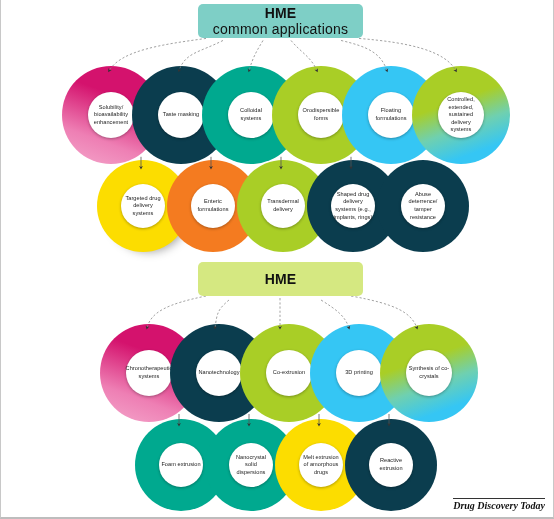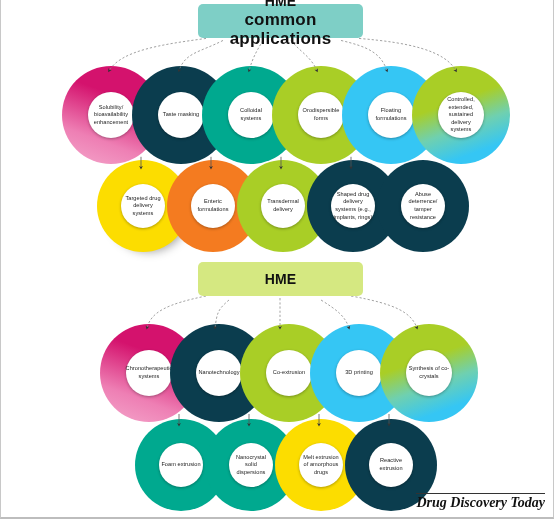--- a/index.html
+++ b/index.html
@@ -18,21 +18,21 @@
   .banner{
     position:absolute;
     border-radius:5px;
     text-align:center;
     color:#111111;
     display:flex;flex-direction:column;align-items:center;justify-content:center;
     line-height:1.15;
     z-index:6;
   }
   .banner .l1{font-weight:bold;font-size:14px;letter-spacing:.2px;}
-  .banner .l2{font-weight:bold;font-size:17px;letter-spacing:.2px;}
+  .banner .l2{font-weight:normal;font-size:14px;letter-spacing:.2px;}
   #banner-common{left:197px;top:4px;width:165px;height:34px;background:#7ecfc6;}
   #banner-recent{left:197px;top:4px;width:165px;height:34px;background:#d5e881;}
 
   
   .arrows{position:absolute;left:0;top:0;width:554px;height:261px;z-index:2;pointer-events:none;}
 
   
   .ring{
     position:absolute;border-radius:50%;
     display:flex;align-items:center;justify-content:center;
@@ -49,21 +49,21 @@
   
   .r-big{width:98px;height:98px;}
   .r-big .hole{width:46px;height:46px;}
   
   .r-sm{width:92px;height:92px;}
   .r-sm .hole{width:44px;height:44px;}
 
   
   #credit{
     position:absolute;right:10px;bottom:8px;
-    font-style:italic;font-weight:bold;font-size:14px;color:#111;
+    font-style:italic;font-weight:bold;font-size:10px;color:#111;
     font-family:"Liberation Serif", serif;
     border-top:1px solid #333;padding-top:1px;
   }
 </style>
 </head>
 <body>
 
 <div id="page">
 
   <div class="section" id="section-common">

